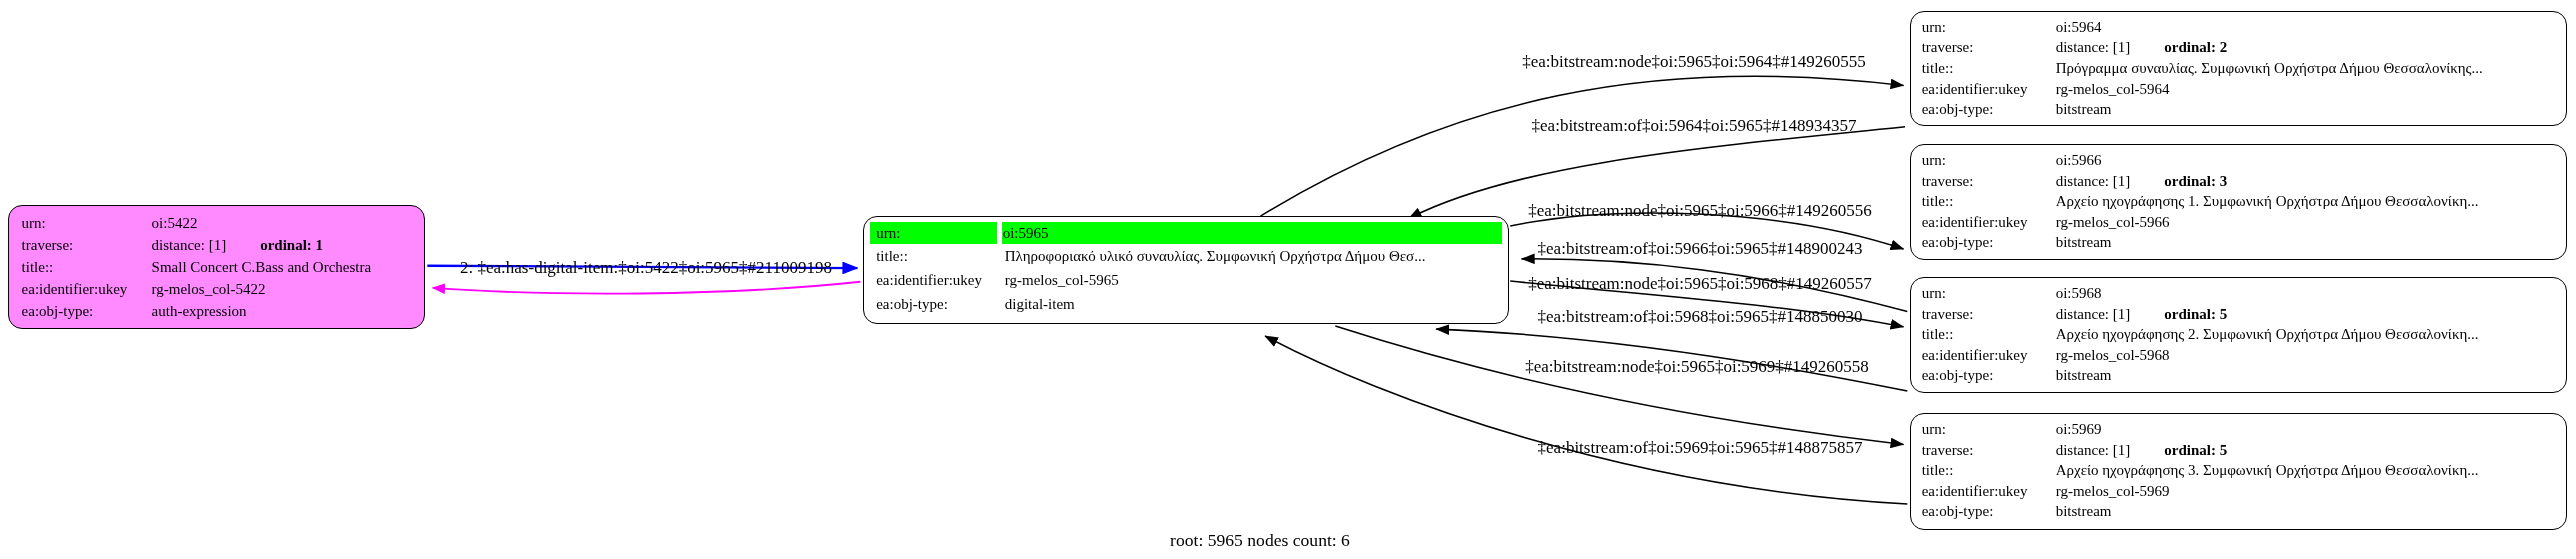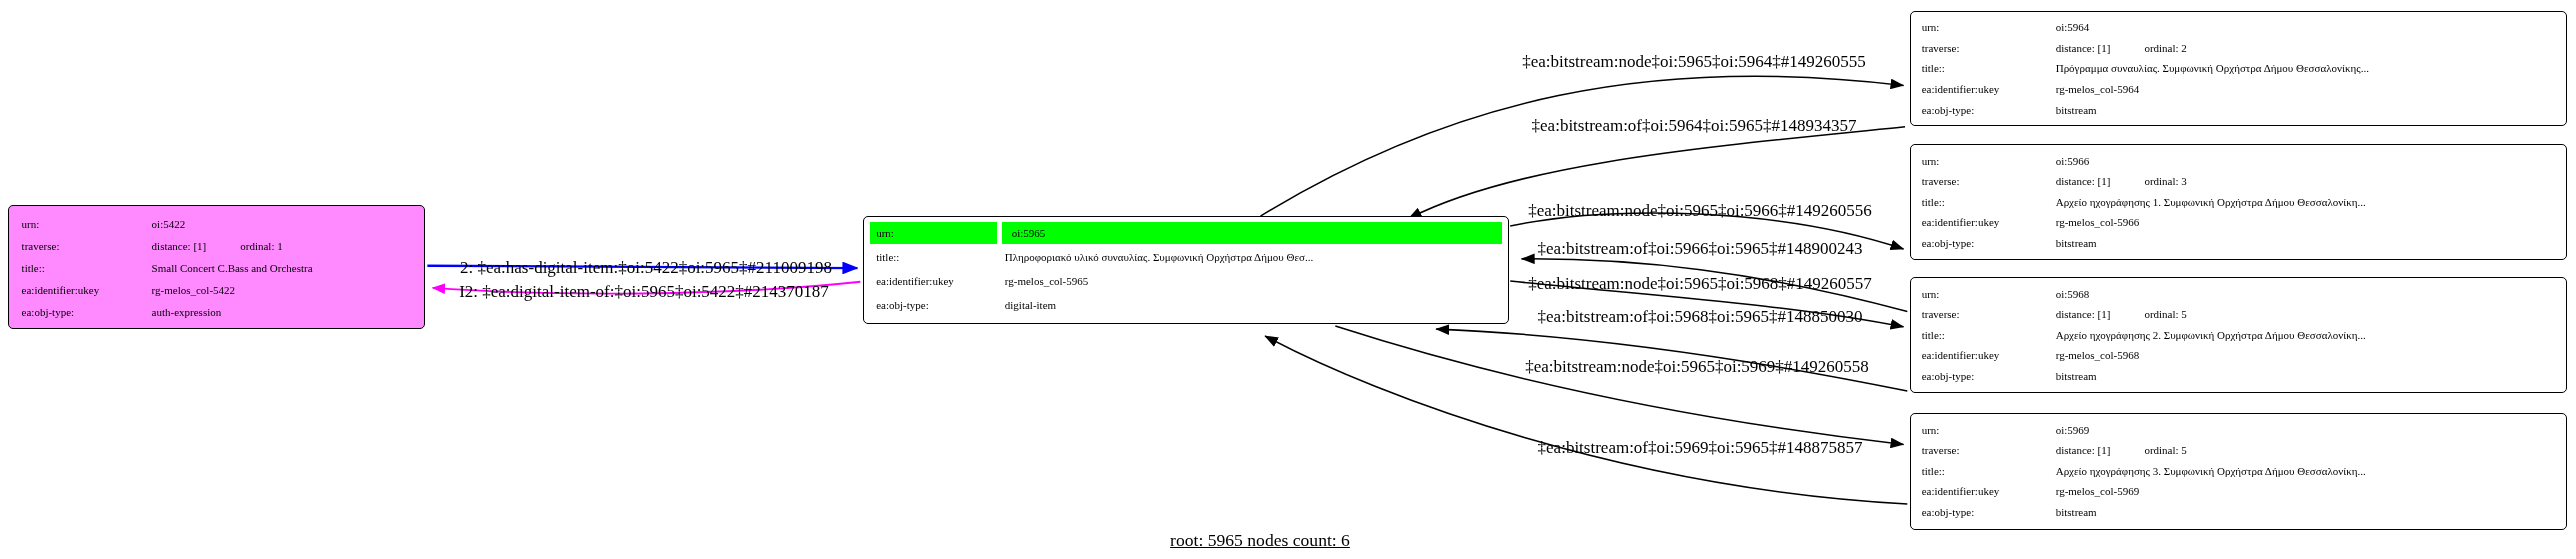--- a/index.html
+++ b/index.html
@@ -3,47 +3,47 @@
 <meta charset="utf-8">
 <style>
   html,body{margin:0;padding:0;background:#ffffff;}
   #canvas{
     position:relative;width:2576px;height:559px;background:#ffffff;overflow:hidden;
     font-family:"Liberation Serif","DejaVu Serif",serif;color:#000;
   }
   #edge-layer{position:absolute;left:0;top:0;width:2576px;height:559px;}
   #edge-layer path{fill:none;}
   .node{
-    position:absolute;border:1.5px solid #000;border-radius:5px;background:#fff;
-    box-sizing:border-box;font-size:11px;white-space:nowrap;overflow:hidden;
+    position:absolute;border:1.5px solid #000;border-radius:14px;background:#fff;
+    box-sizing:border-box;font-size:15px;white-space:nowrap;overflow:hidden;
   }
   .node .row{display:flex;align-items:center;}
   .node .k{flex:none;}
-  .v2{margin-left:34px;}
+  .v2{margin-left:34px;font-weight:bold;}
   
   .node.expr{background:#ff8aff;padding:6.9px 9.2px 5.3px 12.2px;}
   .node.expr .row{height:22px;}
   .node.expr .k{width:130px;}
   
   .node.root{padding:3.8px 6.1px;}
   .node.root .row{height:24px;}
   .node.root .k{width:127px;margin-right:4.6px;padding-left:6.1px;box-sizing:border-box;}
   .node.root .row.hl .k{background:#00ff00;height:22px;line-height:22px;}
-  .node.root .row.hl .v{background:#00ff00;flex:1;height:22px;line-height:22px;padding-left:10px;}
+  .node.root .row.hl .v{background:#00ff00;flex:1;height:22px;line-height:22px;padding-left:1px;}
   .node.root .row .v{padding-left:3.1px;}
   
   .node.bits{padding:5.3px 7.6px 3.8px 10.7px;}
   .node.bits .row{height:20.6px;}
   .node.bits .k{width:134px;}
   .elabel{
     position:absolute;transform:translateX(-50%);font-size:17px;white-space:nowrap;margin-top:12px;
   }
   #caption{
     position:absolute;left:1260px;top:530px;transform:translateX(-50%);
-    font-size:17.6px;white-space:nowrap;text-decoration:underline;
+    font-size:17.6px;white-space:nowrap;
   }
 </style>
 </head>
 <body>
 
 <div id="canvas">
 
   <svg id="edge-layer" xmlns="http://www.w3.org/2000/svg" viewBox="0 0 3372 732" width="2576" height="559">
     <defs>
       <marker id="mk-black" markerWidth="9" markerHeight="7" refX="8.5" refY="3.5" orient="auto">
@@ -203,21 +203,20 @@
         <span class="k">ea:identifier:ukey</span>
         <span class="v">rg-melos_col-5969</span>
       </div>
     <div class="row">
         <span class="k">ea:obj-type:</span>
         <span class="v">bitstream</span>
       </div>
   </div>
 
   <div class="elabel" style="left:646px;top:246px;">2: ‡ea:has-digital-item:‡oi:5422‡oi:5965‡#211009198</div>
-  <div class="elabel" style="left:644px;top:270px;">I2: ‡ea:digital-item-of:‡oi:5965‡oi:5422‡#214370187</div>
 
   <div class="elabel" style="left:1694px;top:40px;">‡ea:bitstream:node‡oi:5965‡oi:5964‡#149260555</div>
   <div class="elabel" style="left:1694px;top:104px;">‡ea:bitstream:of‡oi:5964‡oi:5965‡#148934357</div>
   <div class="elabel" style="left:1700px;top:189px;">‡ea:bitstream:node‡oi:5965‡oi:5966‡#149260556</div>
   <div class="elabel" style="left:1700px;top:227px;">‡ea:bitstream:of‡oi:5966‡oi:5965‡#148900243</div>
   <div class="elabel" style="left:1700px;top:262px;">‡ea:bitstream:node‡oi:5965‡oi:5968‡#149260557</div>
   <div class="elabel" style="left:1700px;top:295px;">‡ea:bitstream:of‡oi:5968‡oi:5965‡#148850030</div>
   <div class="elabel" style="left:1697px;top:345px;">‡ea:bitstream:node‡oi:5965‡oi:5969‡#149260558</div>
   <div class="elabel" style="left:1700px;top:426px;">‡ea:bitstream:of‡oi:5969‡oi:5965‡#148875857</div>
 

